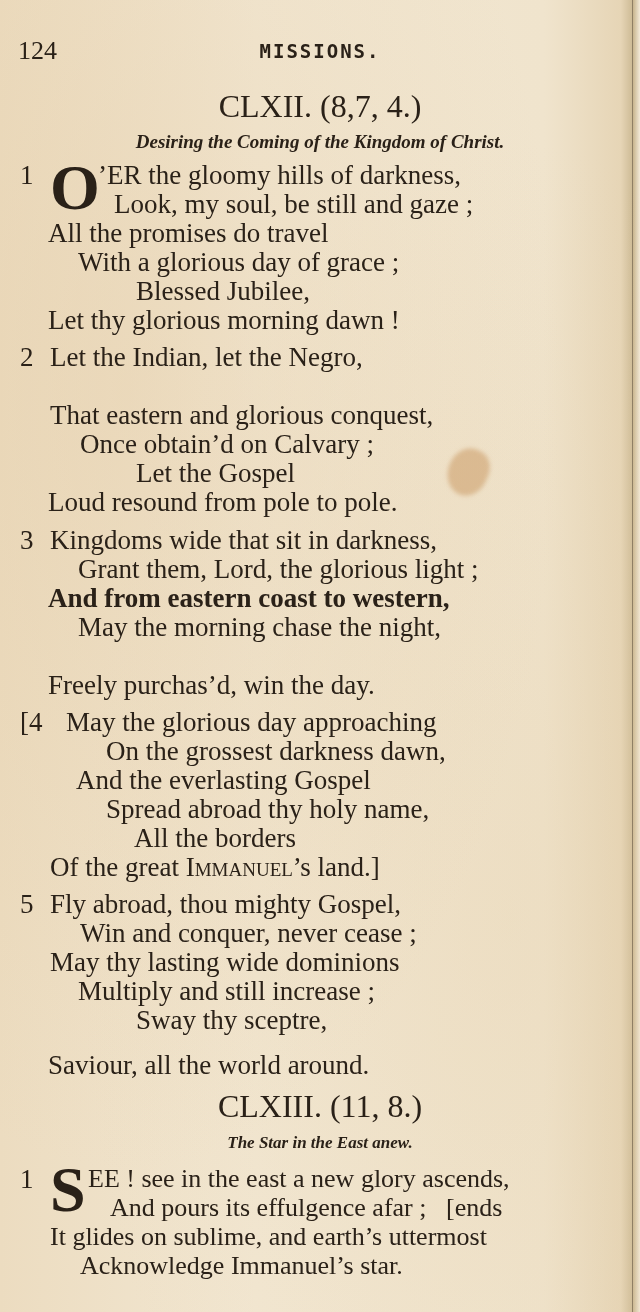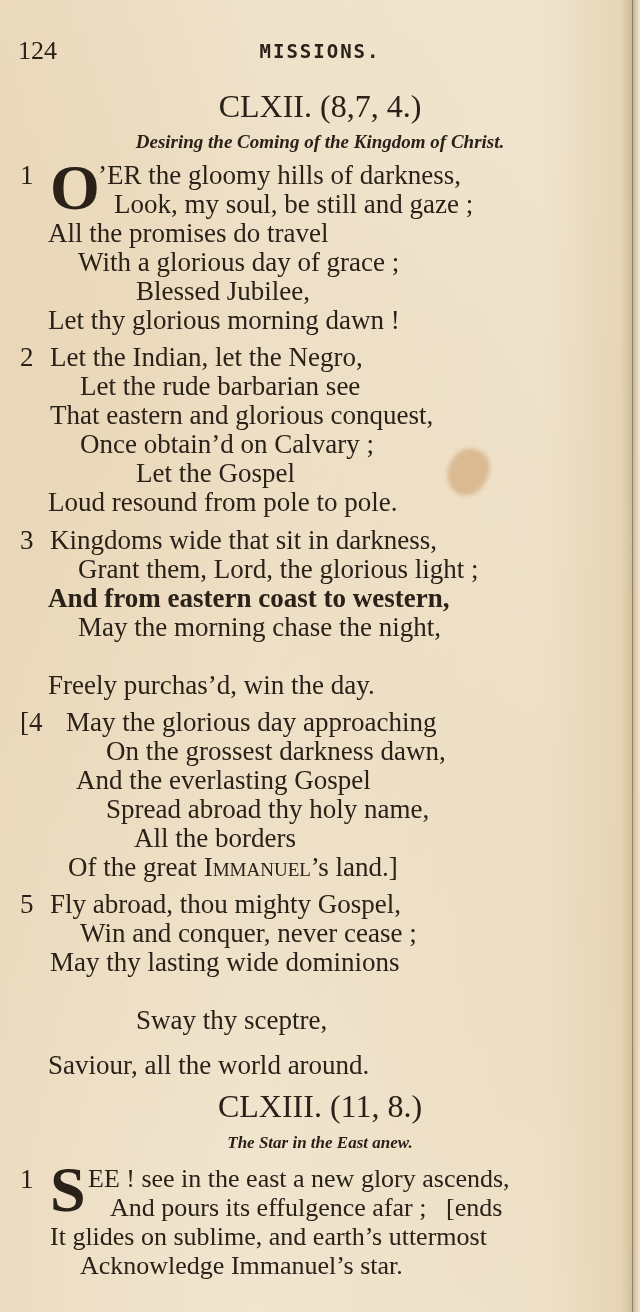--- a/index.html
+++ b/index.html
@@ -50,45 +50,45 @@
   <span class="dropcap" style="left:50px; top:156px;">O</span>
   <span class="line" style="left:98px; top:162px;">’ER the gloomy hills of darkness,</span>
   <span class="line" style="left:114px; top:191px;">Look, my soul, be still and gaze ;</span>
   <span class="line" style="left:48px; top:220px;">All the promises do travel</span>
   <span class="line" style="left:78px; top:249px;">With a glorious day of grace ;</span>
   <span class="line" style="left:136px; top:278px;">Blessed Jubilee,</span>
   <span class="line" style="left:48px; top:307px;">Let thy glorious morning dawn !</span>
 
   <span class="vnum" style="left:20px; top:344px;">2</span>
   <span class="line" style="left:50px; top:344px;">Let the Indian, let the Negro,</span>
-  <span class="line" style="left:80px; top:373px;">Let the rude barbarian see</span>
   <span class="line" style="left:50px; top:402px;">That eastern and glorious conquest,</span>
   <span class="line" style="left:80px; top:431px;">Once obtain’d on Calvary ;</span>
   <span class="line" style="left:136px; top:460px;">Let the Gospel</span>
   <span class="line" style="left:48px; top:489px;">Loud resound from pole to pole.</span>
 
   <span class="vnum" style="left:20px; top:527px;">3</span>
   <span class="line" style="left:50px; top:527px;">Kingdoms wide that sit in darkness,</span>
   <span class="line" style="left:78px; top:556px;">Grant them, Lord, the glorious light ;</span>
   <span class="line" style="left:48px; top:585px;font-weight:bold;">And from eastern coast to western,</span>
   <span class="line" style="left:78px; top:614px;">May the morning chase the night,</span>
   <span class="line" style="left:48px; top:672px;">Freely purchas’d, win the day.</span>
 
   <span class="vnum" style="left:20px; top:709px;">[4</span>
   <span class="line" style="left:66px; top:709px;">May the glorious day approaching</span>
   <span class="line" style="left:106px; top:738px;">On the grossest darkness dawn,</span>
   <span class="line" style="left:76px; top:767px;">And the everlasting Gospel</span>
   <span class="line" style="left:106px; top:796px;">Spread abroad thy holy name,</span>
   <span class="line" style="left:134px; top:825px;">All the borders</span>
-  <span class="line" style="left:68px; top:854px;text-align:center;"><span>Of the great </span><span class="sc">Immanuel</span><span>’s land.]</span></span>
+  <span class="line" style="left:50px; top:854px;text-align:center;"><span>Of the great </span><span class="sc">Immanuel</span><span>’s land.]</span></span>
 
   <span class="vnum" style="left:20px; top:891px;">5</span>
   <span class="line" style="left:50px; top:891px;">Fly abroad, thou mighty Gospel,</span>
   <span class="line" style="left:80px; top:920px;">Win and conquer, never cease ;</span>
   <span class="line" style="left:50px; top:949px;">May thy lasting wide dominions</span>
+  <span class="line" style="left:78px; top:978px;">Multiply and still increase ;</span>
   <span class="line" style="left:136px; top:1007px;">Sway thy sceptre,</span>
   <span class="line" style="left:48px; top:1036px;margin-top:16px;">Saviour, all the world around.</span>
 
   <div class="hymn-title" style="top:1088px;">CLXIII. (11, 8.)</div>
   <div class="hymn-sub" style="top:1133px; font-size:17px;">The Star in the East anew.</div>
 
   <span class="vnum" style="left:20px; top:1166px;">1</span>
   <span class="dropcap" style="left:50px; top:1158px;">S</span>
   <span class="line" style="left:88px; top:1166px; font-size:26px;">EE ! see in the east a new glory ascends,</span>
   <span class="line" style="left:110px; top:1195px; font-size:26px; white-space:pre;">And pours its effulgence afar ;   [ends</span>

